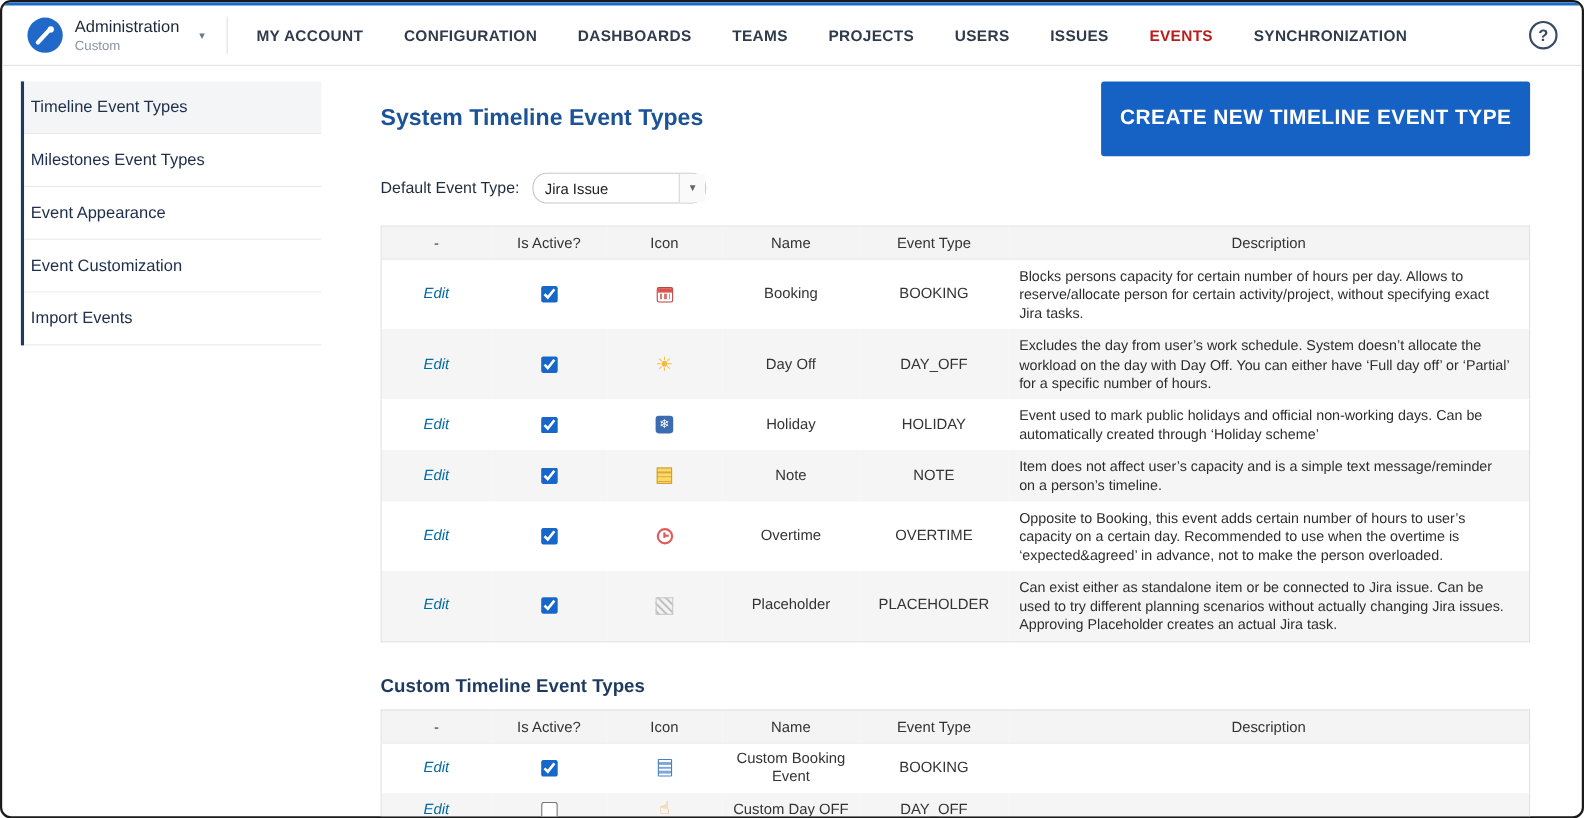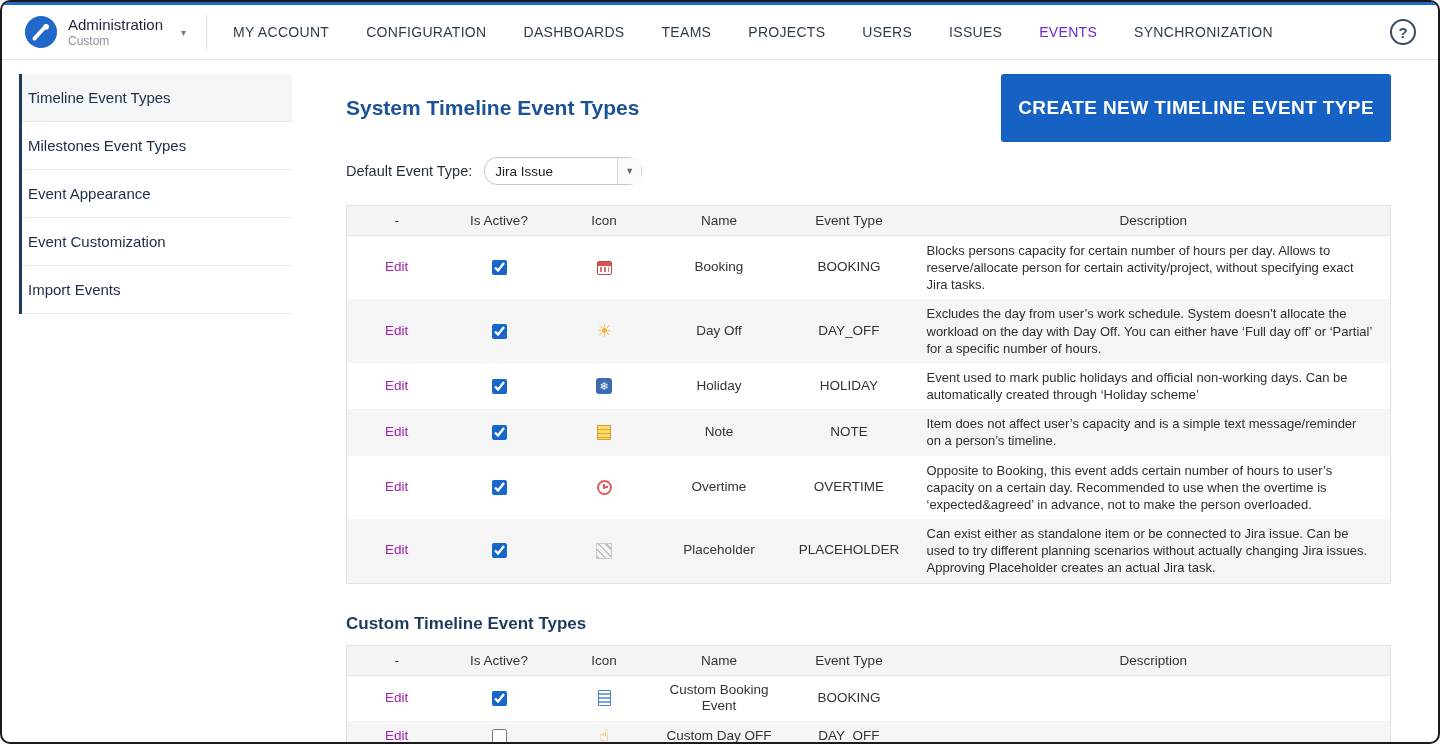--- a/index.html
+++ b/index.html
@@ -9,23 +9,23 @@
   .accent-bar { height:3px; background:#1b6ac9; }
 
   
   .header { height:55px; display:flex; align-items:center; padding:0 22px; border-bottom:1px solid #e2e2e2; }
   .brand { display:flex; align-items:center; gap:10px; cursor:pointer; }
   .logo { width:34px; height:34px; flex-shrink:0; }
   .brand-text .t1 { font-size:15px; font-weight:normal; color:#1b2638; line-height:1.15; }
   .brand-text .t2 { font-size:12px; color:#8a94a6; }
   .brand .caret { color:#6b778c; font-size:10px; margin-left:8px; }
   .vdiv { width:1px; height:34px; background:#e0e0e0; margin:0 26px 0 20px; }
-  .nav { display:flex; gap:37px; align-items:flex-start; }
+  .nav { display:flex; gap:37px; align-items:flex-start;font-weight:bold; }
   .nav-item { font-size:14px; color:#2f3b4c; letter-spacing:.3px; cursor:pointer; white-space:nowrap; }
-  .nav-item.active { color:#6d28d9; }
+  .nav-item.active { color:#b91c1c; }
   .help { margin-left:auto; width:26px; height:26px; border:2px solid #394b63; border-radius:50%; display:flex; align-items:center; justify-content:center; font-size:15px; font-weight:bold; color:#394b63; cursor:pointer; }
 
   
   .layout { display:flex; height:684px; }
   .sidebar { width:344px; flex-shrink:0; padding:14px 54px 0 17px; }
   .menu { border-left:3px solid #1f3a5f; }
   .menu-item { padding:15px 6px; font-size:15px; color:#20304c; border-bottom:1px solid #e8e8e8; cursor:pointer; background:#fff; }
   .menu-item.active { background:#f4f5f7; }
 
   .main { flex:1; padding:14px 47px 0 0; }
@@ -38,21 +38,21 @@
   .select .val { flex:1; display:flex; align-items:center; padding:0 10px; font-size:13.5px; color:#222; }
   .select .arrow { width:24px; border-left:1px solid #d8d8d8; background:#fafafa; display:flex; align-items:center; justify-content:center; color:#666; font-size:9px; }
 
   
   table { width:100%; border-collapse:collapse; border:1px solid #e2e2e2; table-layout:fixed; }
   .events-table { margin-top:20px; }
   th { background:#f4f4f4; font-weight:normal; font-size:13.5px; color:#333; padding:7px 4px; border-bottom:1px solid #e6e6e6; }
   td { font-size:13.5px; color:#333; padding:9px 4px; text-align:center; vertical-align:middle; background:#fff; line-height:1.25; }
   tr.alt td { background:#f5f5f5;margin-top:32px; }
   td.desc { text-align:left; padding:6px 16px 6px 10px; line-height:1.32; font-size:13px; color:#2e2e2e; white-space:pre-line; }
-  a.edit { color:#a21caf; text-decoration:none; cursor:pointer; }
+  a.edit { color:#0369a1; text-decoration:none; cursor:pointer;font-style:italic; }
   input[type=checkbox] { width:15px; height:15px; accent-color:#1766c9; margin:0; vertical-align:middle; }
   .compact td { padding:6px 4px; }
 
   .custom-title { margin:30px 0 0; font-size:17px; font-weight:bold; color:#1f3a5f; }
   .custom-table { margin-top:11px; }
 
   
   .icon { display:inline-flex; width:18px; height:18px; align-items:center; justify-content:center; font-size:15px; line-height:1; vertical-align:middle; }
   .icon-calendar { position:relative; width:15px; height:14px; border:1px solid #b34a41; background:#fff; border-radius:2px; }
   .icon-calendar::before { content:""; position:absolute; top:0; left:0; right:0; height:4px; background:#d9534f; }

